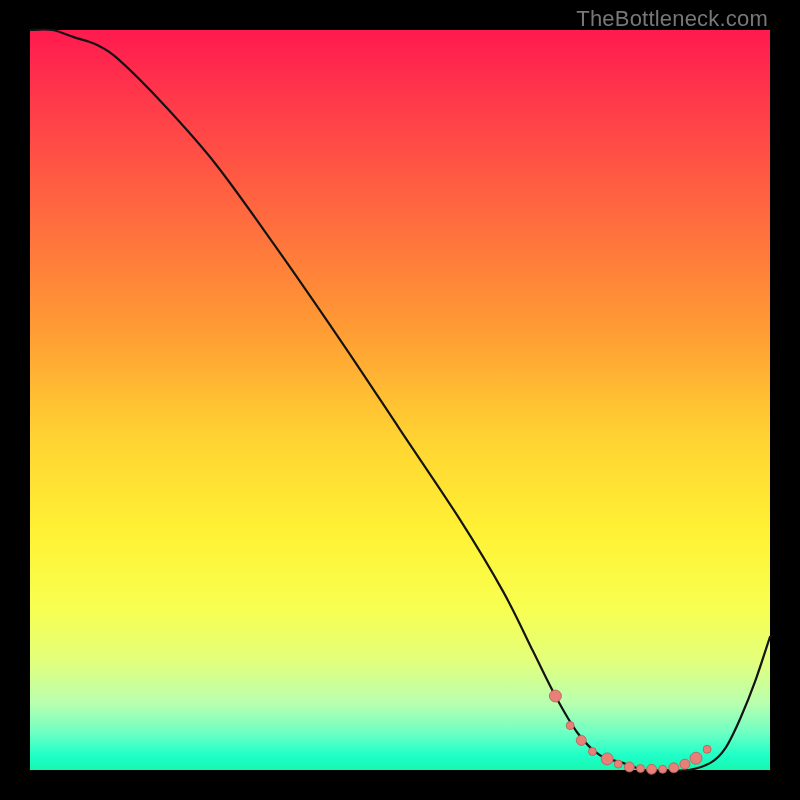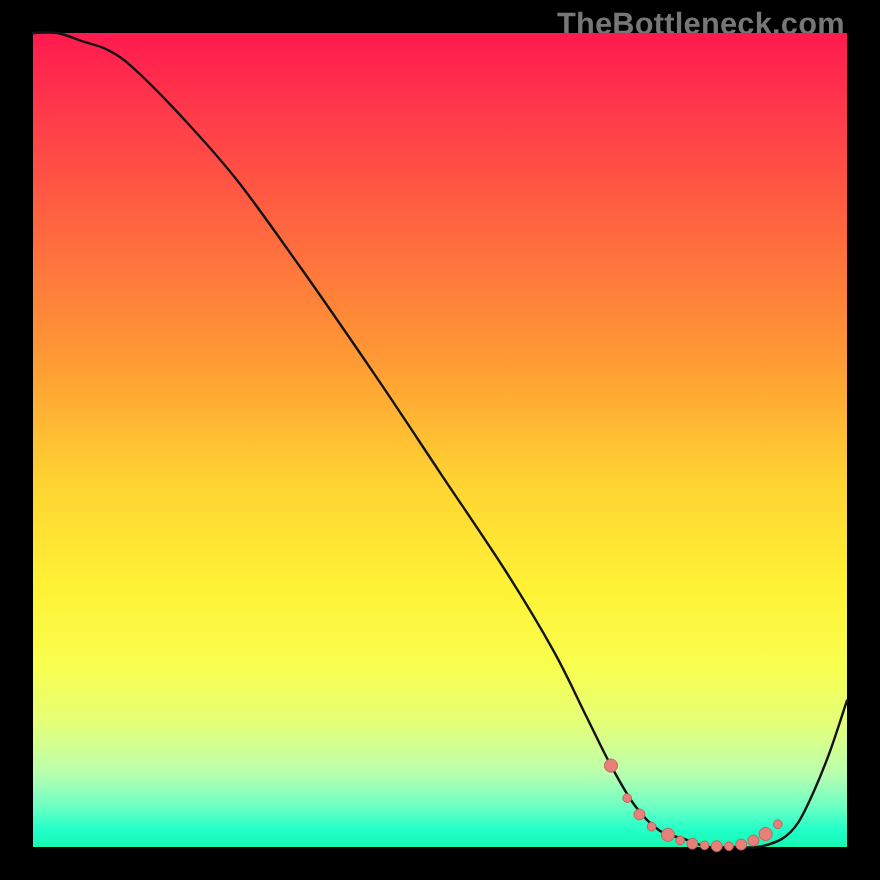--- a/index.html
+++ b/index.html
@@ -38,22 +38,22 @@
       #6dffc4 95%,
       #1fffc8 98%,
       #17f7b0 100%
     );
   }
   .watermark {
     position: absolute;
     top: 6px;
     right: 32px;
     color: #777;
-    font-size: 28px;
-    font-weight: 700;
+    font-size: 22px;
+    font-weight: 400;
     letter-spacing: 0.2px;
     user-select: none;
   }
   svg.curve {
     position: absolute;
     left: 0;
     top: 0;
     width: 740px;
     height: 740px;
     overflow: visible;

